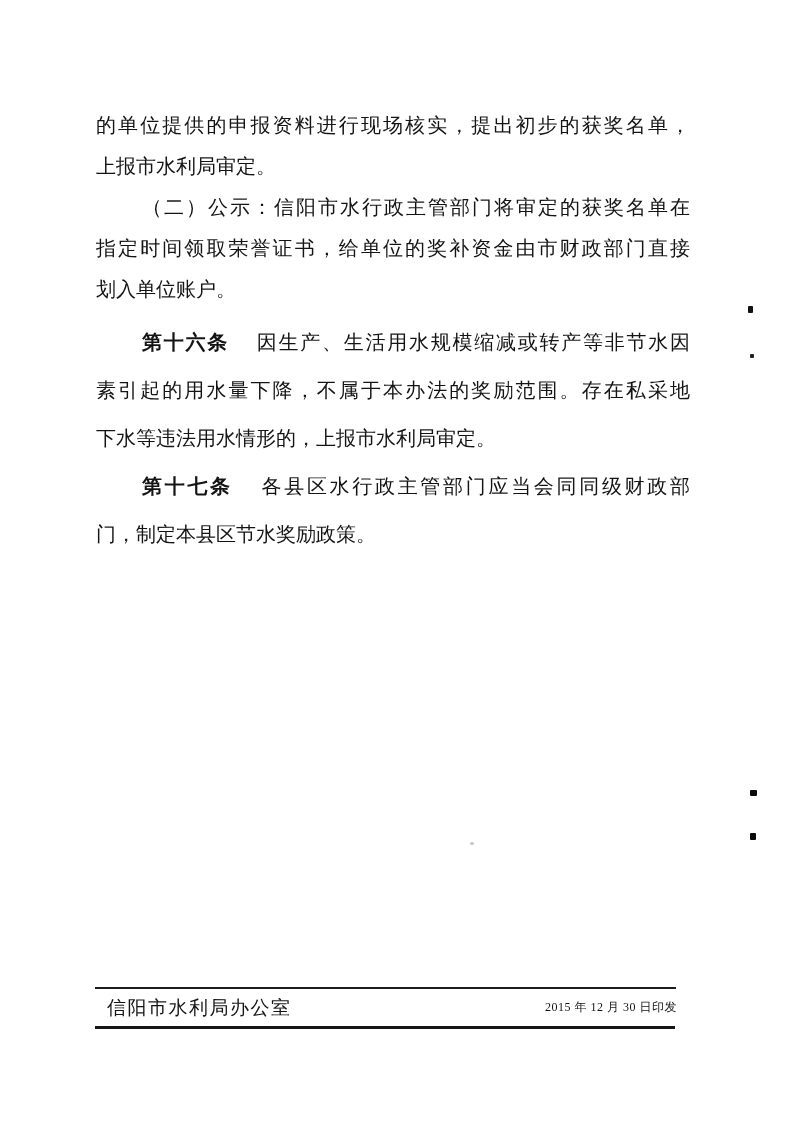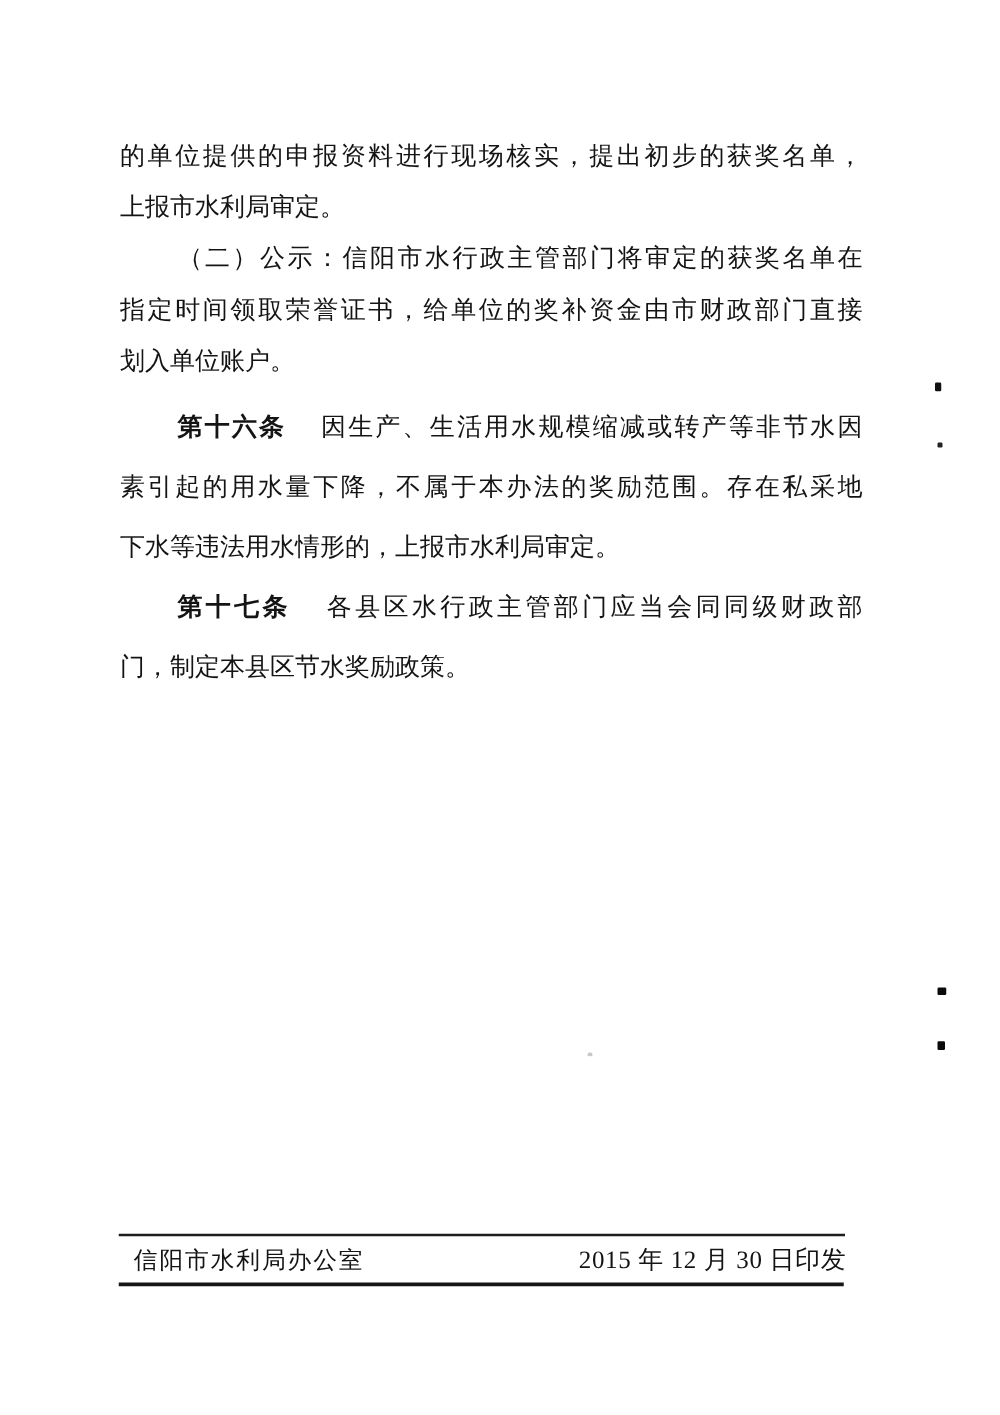--- a/index.html
+++ b/index.html
@@ -70,21 +70,21 @@
     justify-content: space-between;
     align-items: center;
   }
   .footer-left {
     font-size: 19px;
     letter-spacing: 1.5px;
     padding-left: 12px;
     white-space: nowrap;
   }
   .footer-right {
-    font-size: 20px;
+    font-size: 12px;
     letter-spacing: 0.5px;
     white-space: nowrap;
   }
   
   .speck {
     position: absolute;
     border-radius: 1px;
   }
   .s1 { left: 748px; top: 306px; width: 5px; height: 7px; background: #111; }
   .s2 { left: 750px; top: 354px; width: 4px; height: 4px; background: #222; }

